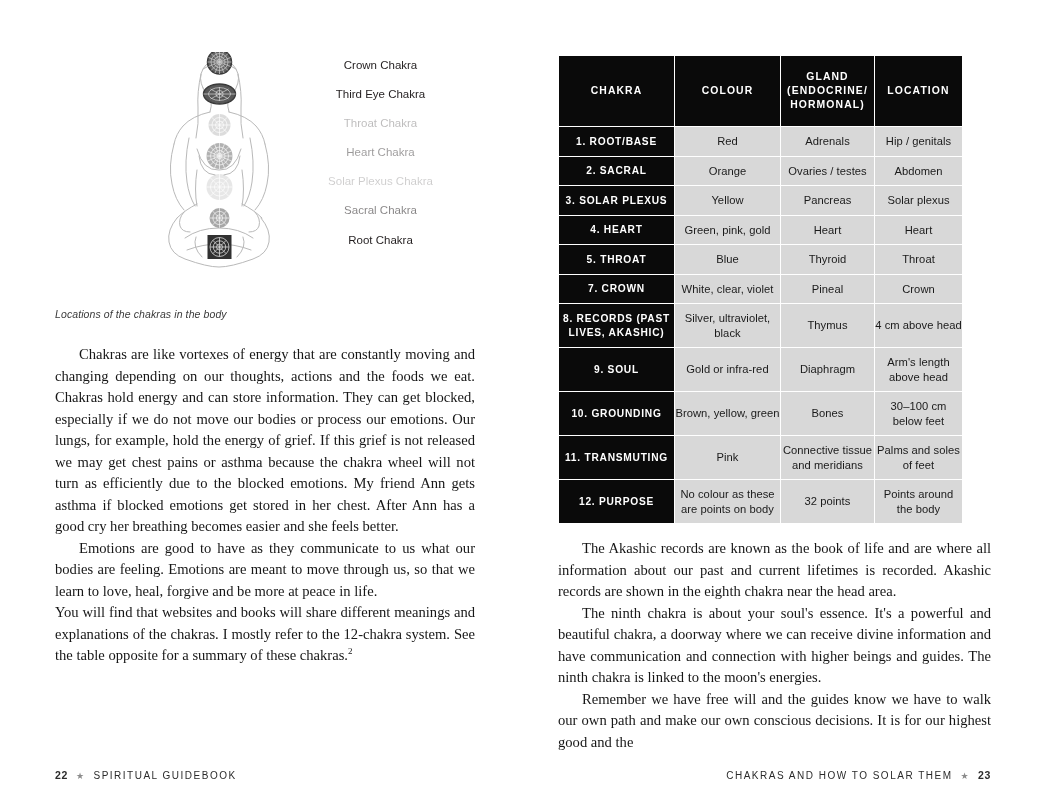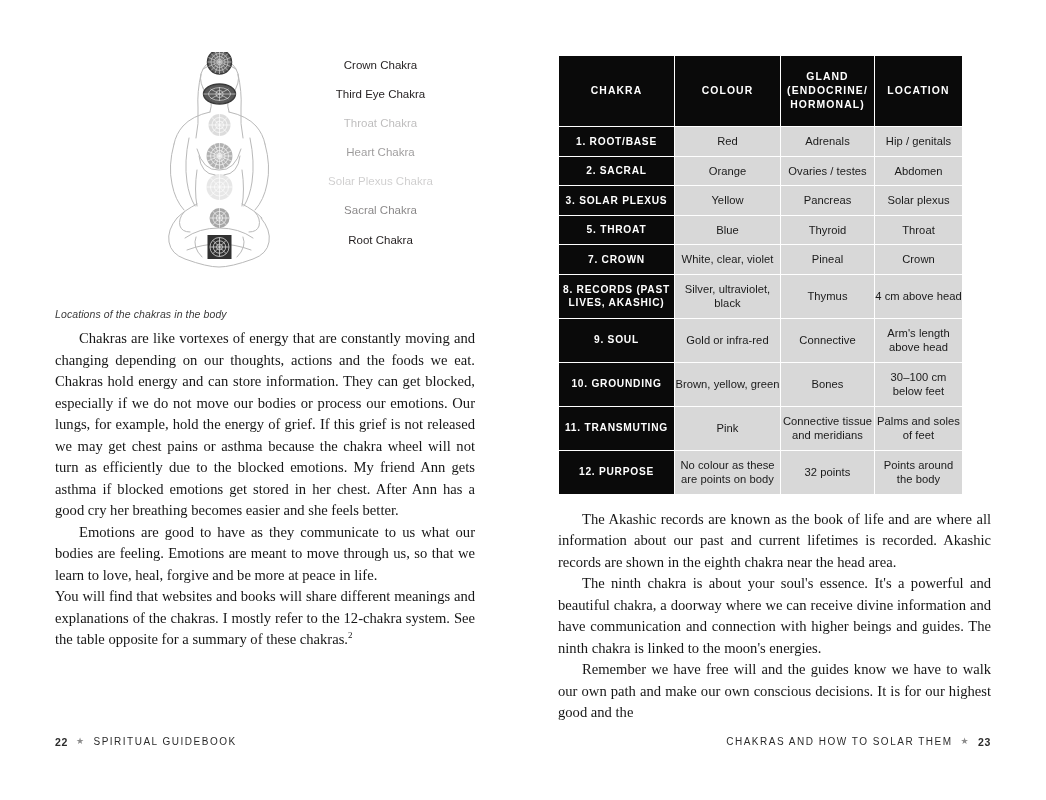--- a/index.html
+++ b/index.html
@@ -69,21 +69,21 @@
     font-family: "Liberation Serif", serif;
     font-size: 14.6px;
     line-height: 21.5px;
     color: #161616;
     text-align: justify;
     text-justify: inter-word;
     hyphens: none;
   }
   p.body.indent { text-indent: 24px; }
   p.body + p.body { margin-top: 0; }
-  .para-group { margin-top: 8px; }
+  .para-group { margin-top: 24px; }
 
   h2.section-title {
     font-family: "Liberation Serif", serif;
     font-weight: 400;
     font-size: 25px;
     line-height: 1;
     color: #111111;
     margin: 30px 0 15px 0;
     letter-spacing: .2px;
   }
@@ -132,27 +132,27 @@
     letter-spacing: .05px;
   }
   col.c-chakra   { width: 115px; }
   col.c-colour   { width: 105px; }
   col.c-gland    { width: 93px;  }
   col.c-location { width: 87px;  }
 
   
   .folio {
     position: absolute;
-    bottom: 52px;
+    bottom: 19px;
     font-family: "Liberation Sans", sans-serif;
     font-size: 10px;
     letter-spacing: 1.5px;
     color: #2b2b2b;
     display: flex;
-    align-items: flex-start;
+    align-items: flex-end;
     gap: 8px;
   }
   .folio-left  { left: 55px; }
   .folio-right { right: 55px; }
   .folio .num { font-weight: 700; letter-spacing: .6px; font-size: 10.5px; }
   .folio .star { color: #8c8c8c; font-size: 9px; }
   .folio .txt { font-weight: 400; }
 </style>
 </head>
 <body>
@@ -340,41 +340,47 @@
           <td>Ovaries / testes</td>
           <td>Abdomen</td>
         </tr>
         <tr>
           <th class="rowhead">3. SOLAR PLEXUS</th>
           <td>Yellow</td>
           <td>Pancreas</td>
           <td>Solar plexus</td>
         </tr>
         <tr>
+          <th class="rowhead">4. HEART</th>
+          <td>Green, pink, gold</td>
+          <td>Heart</td>
+          <td>Heart</td>
+        </tr>
+        <tr>
           <th class="rowhead">5. THROAT</th>
           <td>Blue</td>
           <td>Thyroid</td>
           <td>Throat</td>
         </tr>
         <tr>
           <th class="rowhead">7. CROWN</th>
           <td>White, clear, violet</td>
           <td>Pineal</td>
           <td>Crown</td>
         </tr>
         <tr>
           <th class="rowhead">8. RECORDS (PAST LIVES, AKASHIC)</th>
           <td>Silver, ultraviolet, black</td>
           <td>Thymus</td>
           <td>4 cm above head</td>
         </tr>
         <tr>
           <th class="rowhead">9. SOUL</th>
           <td>Gold or infra-red</td>
-          <td>Connective</td>
+          <td>Diaphragm</td>
           <td>Arm's length above head</td>
         </tr>
         <tr>
           <th class="rowhead">10. GROUNDING</th>
           <td>Brown, yellow, green</td>
           <td>Bones</td>
           <td>30–100 cm below feet</td>
         </tr>
         <tr>
           <th class="rowhead">11. TRANSMUTING</th>

